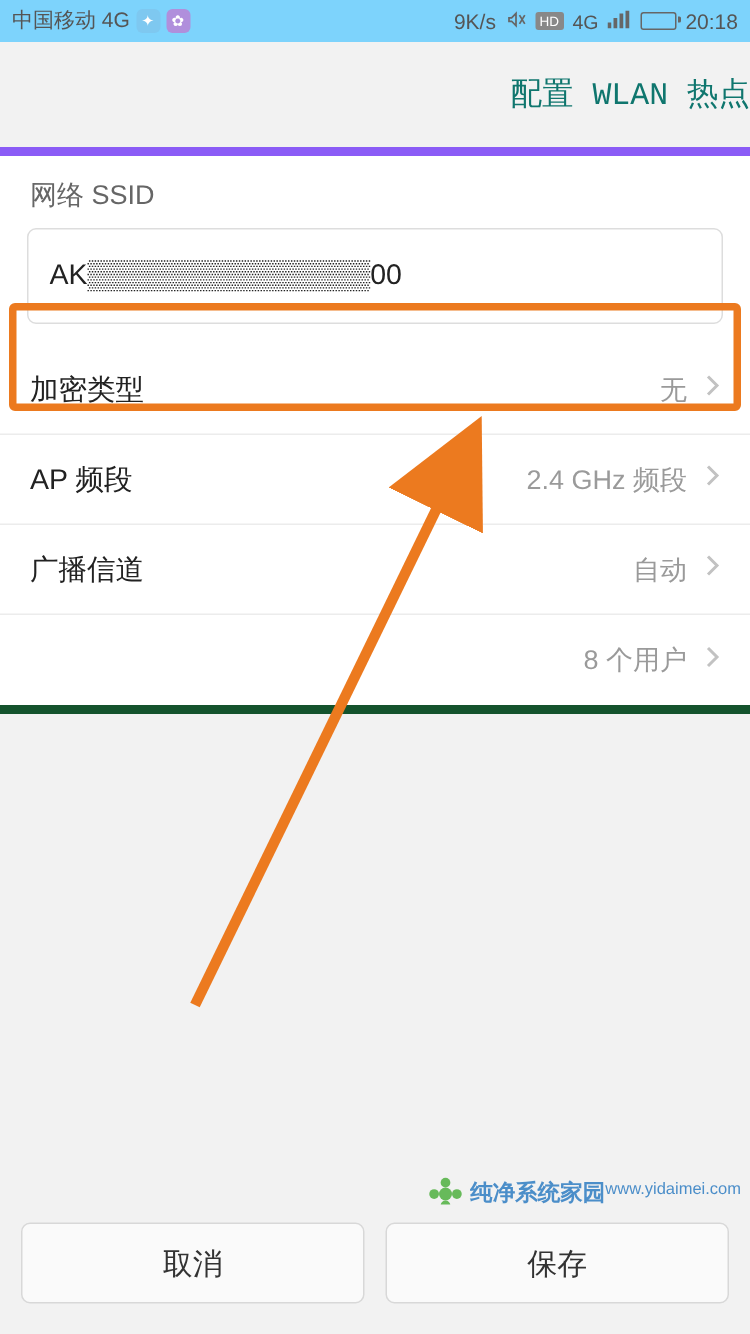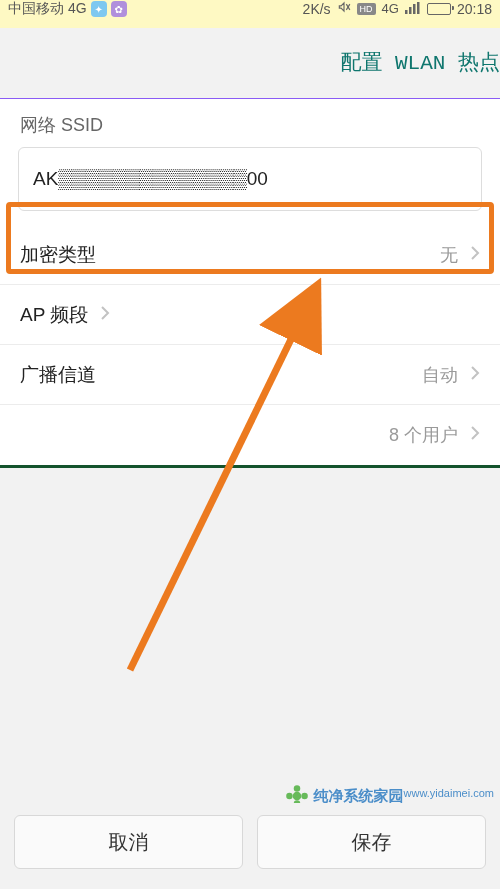--- a/index.html
+++ b/index.html
@@ -10,25 +10,25 @@
     font-family: -apple-system, "Helvetica Neue", Arial, sans-serif;
     color: #333;
     position: relative;
     overflow: hidden;
   }
 
   
   .status-bar {
     height: 28px;
     display: flex;
-    align-items: flex-start;
+    align-items: center;
     padding: 0 8px;
     font-size: 14px;
     color: #555;
-    background: #fef9c3;
+    background: #7dd3fc;
   }
   .status-left { display: flex; align-items: center; gap: 4px; }
   .status-right { margin-left: auto; display: flex; align-items: center; gap: 6px; }
   .status-icon { display: inline-flex; align-items: center; justify-content: center; }
   .status-icon.round-blue {
     width: 16px; height: 16px; border-radius: 4px;
     background: #7ec8f0; color: #fff; font-size: 10px;
   }
   .status-icon.round-purple {
     width: 16px; height: 16px; border-radius: 4px;
@@ -58,21 +58,21 @@
     font-weight: 400;
     font-family: Liberation Mono, monospace;
   }
 
   
   .section { background: #fff; }
   .ssid-label {
     font-size: 18px; color: #666;
     padding: 14px 20px 10px;
     background: #fff;
-    border-top: 1px solid #8b5cf6;
+    border-top: 6px solid #8b5cf6;
   }
   .ssid-field-wrap {
     padding: 0 18px 14px;
     background: #fff;
   }
   .ssid-field {
     width: 100%;
     height: 64px;
     border: 1px solid #ddd;
     border-radius: 6px;
@@ -140,33 +140,33 @@
     display: flex; align-items: center;
     font-size: 15px; color: #3a84c5;
     opacity: 0.9;
   }
   .watermark .wm-logo {
     width: 26px; height: 26px; margin-right: 4px;
   }
   .watermark .wm-text { display: flex; flex-direction: row; line-height: 1.05; }
   .watermark .wm-sub { font-size: 11px; color: #3a84c5; }
 
-  .list-wrap { background:#14b8a6; border-bottom:3px solid #14532d; }
+  .list-wrap { background:#14b8a6; border-bottom:6px solid #14532d; }
 </style>
 </head>
 <body>
 
 <div class="status-bar">
   <div class="status-left">
     <span>中国移动 4G</span>
     <span class="status-icon round-blue">✦</span>
     <span class="status-icon round-purple">✿</span>
   </div>
   <div class="status-right">
-    <span>2K/s</span>
+    <span>9K/s</span>
     <span>
       <svg width="14" height="14" viewBox="0 0 24 24" fill="none" stroke="#666" stroke-width="2">
         <path d="M4 14h3l5 5V5l-5 5H4z"></path>
           <line x1="16" y1="7" x2="22" y2="17"></line>
           <line x1="22" y1="7" x2="16" y2="17"></line>
       </svg>
     </span>
     <span class="hd-badge">HD</span>
     <span class="sig-4g">4G</span>
     <span>
@@ -196,20 +196,21 @@
     <span class="row-label">加密类型</span>
     <span class="row-value">无</span>
     <span class="chevron">
       <svg width="10" height="16" viewBox="0 0 10 16" fill="none" stroke="#c2c2c2" stroke-width="2">
           <path d="M2 2l6 6-6 6"></path>
         </svg>
     </span>
   </div>
   <div class="row">
     <span class="row-label">AP 频段</span>
+    <span class="row-value">2.4 GHz 频段</span>
     <span class="chevron">
       <svg width="10" height="16" viewBox="0 0 10 16" fill="none" stroke="#c2c2c2" stroke-width="2">
           <path d="M2 2l6 6-6 6"></path>
         </svg>
     </span>
   </div>
   <div class="row">
     <span class="row-label">广播信道</span>
     <span class="row-value">自动</span>
     <span class="chevron">

